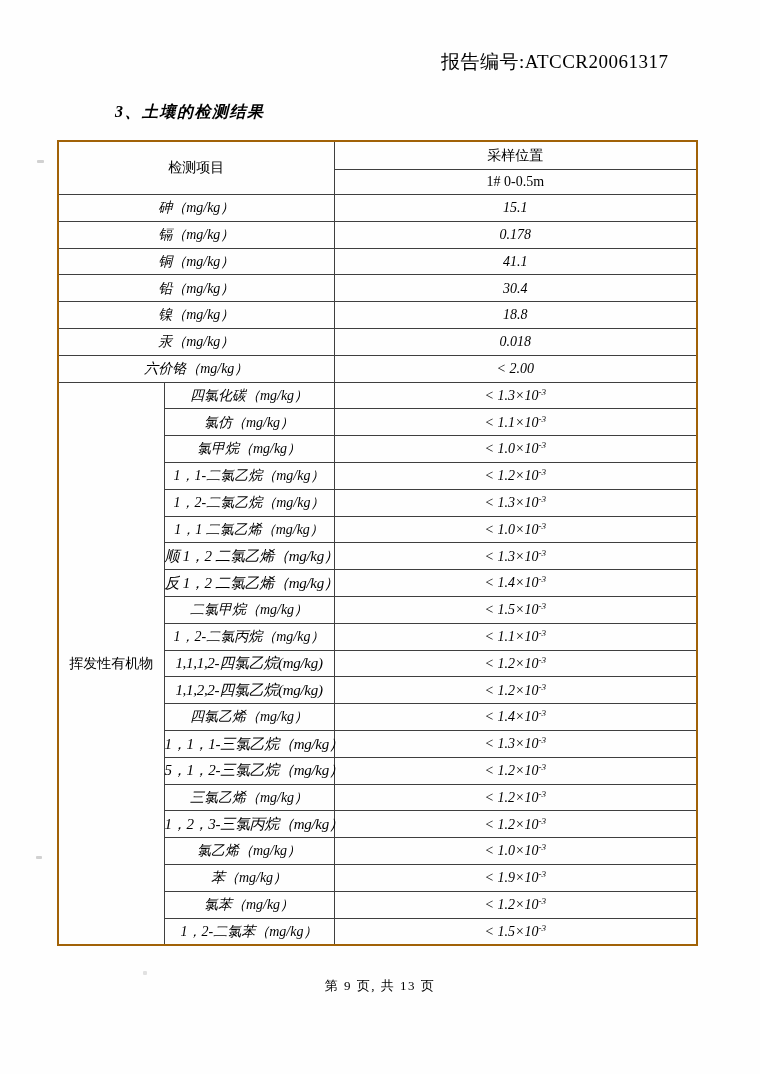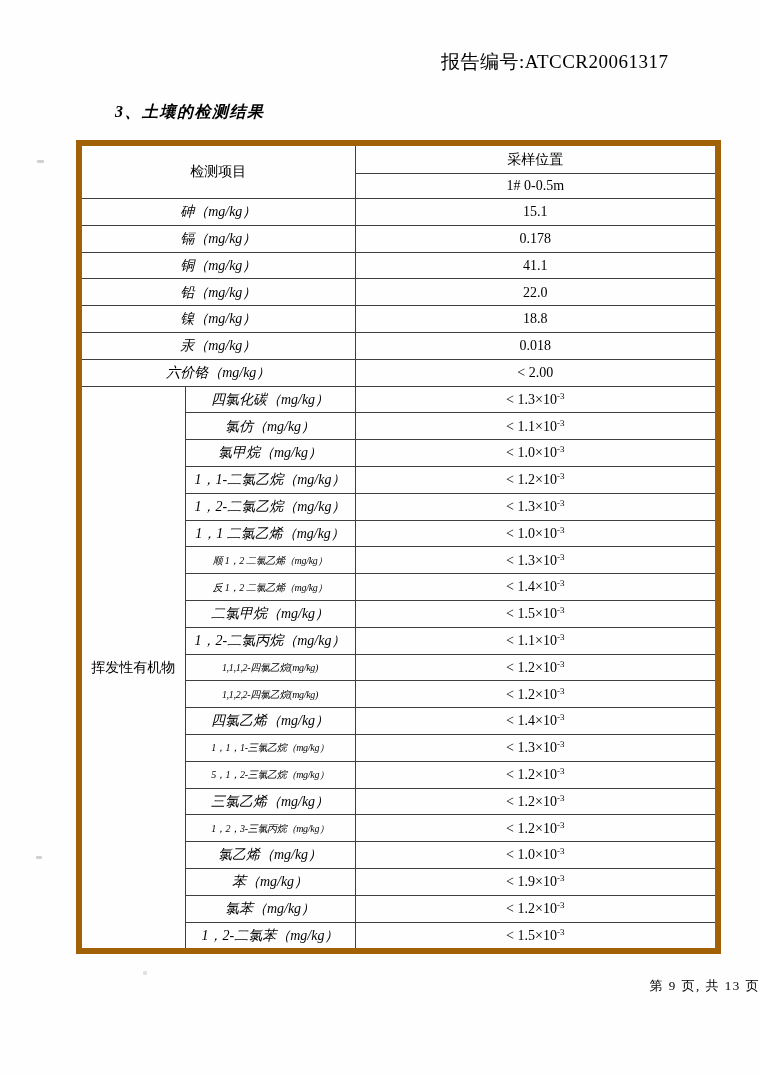--- a/index.html
+++ b/index.html
@@ -30,55 +30,55 @@
     left: 115px;
     top: 102px;
     font-size: 16px;
     font-weight: bold;
     letter-spacing: 1.5px;
     white-space: nowrap;
     font-style: italic;
   }
   table.results {
     position: absolute;
-    left: 76px;
+    left: 57px;
     top: 140px;
     width: 639px;
     border-collapse: collapse;
     table-layout: fixed;
-    border: 6px solid #a16207;
+    border: 2px solid #a16207;
   }
   table.results td {
     border: 1px solid #3f3f3f;
     text-align: center;
     vertical-align: middle;
     padding: 0;
     line-height: 1.1;
     white-space: nowrap;
     font-size: 14px;
   }
   td.hdr { height: 27px; font-size: 14px; }
   td.hdr2 { height: 24px; font-family: Liberation Serif, serif; }
   tr.r td { height: 25.8px; }
   td.item { font-size: 13.5px; font-style: italic; }
-  td.item.tight { font-size: 10px; letter-spacing: -0.3px; }
+  td.item.tight { font-size: 15px; letter-spacing: -0.3px; }
   td.group { font-size: 14px; }
-  td.val { font-size: 14px; }
+  td.val { font-size: 14px; font-style: italic; }
   td.val sup {
     font-size: 9px;
     line-height: 0;
     vertical-align: 5px;
     letter-spacing: 0;
   }
   .footer {
     position: absolute;
     left: 0;
     top: 977px;
     width: 760px;
-    text-align: right;
+    text-align: center;
     font-size: 13px;
     letter-spacing: 1.5px;
   }
   .artifact {
     position: absolute;
     background: #ababab;
     opacity: 0.55;
     border-radius: 1px;
   }
   .artifact.a1 { left: 37px; top: 160px; width: 7px; height: 3px; }
@@ -114,21 +114,21 @@
         <tr class="r">
           <td class="item" colspan="2" rowspan="1">镉（mg/kg）</td>
           <td class="val" colspan="1" rowspan="1">0.178</td>
         </tr>
         <tr class="r">
           <td class="item" colspan="2" rowspan="1">铜（mg/kg）</td>
           <td class="val" colspan="1" rowspan="1">41.1</td>
         </tr>
         <tr class="r">
           <td class="item" colspan="2" rowspan="1">铅（mg/kg）</td>
-          <td class="val" colspan="1" rowspan="1">22.0</td>
+          <td class="val" colspan="1" rowspan="1">30.4</td>
         </tr>
         <tr class="r">
           <td class="item" colspan="2" rowspan="1">镍（mg/kg）</td>
           <td class="val" colspan="1" rowspan="1">18.8</td>
         </tr>
         <tr class="r">
           <td class="item" colspan="2" rowspan="1">汞（mg/kg）</td>
           <td class="val" colspan="1" rowspan="1">0.018</td>
         </tr>
         <tr class="r">

